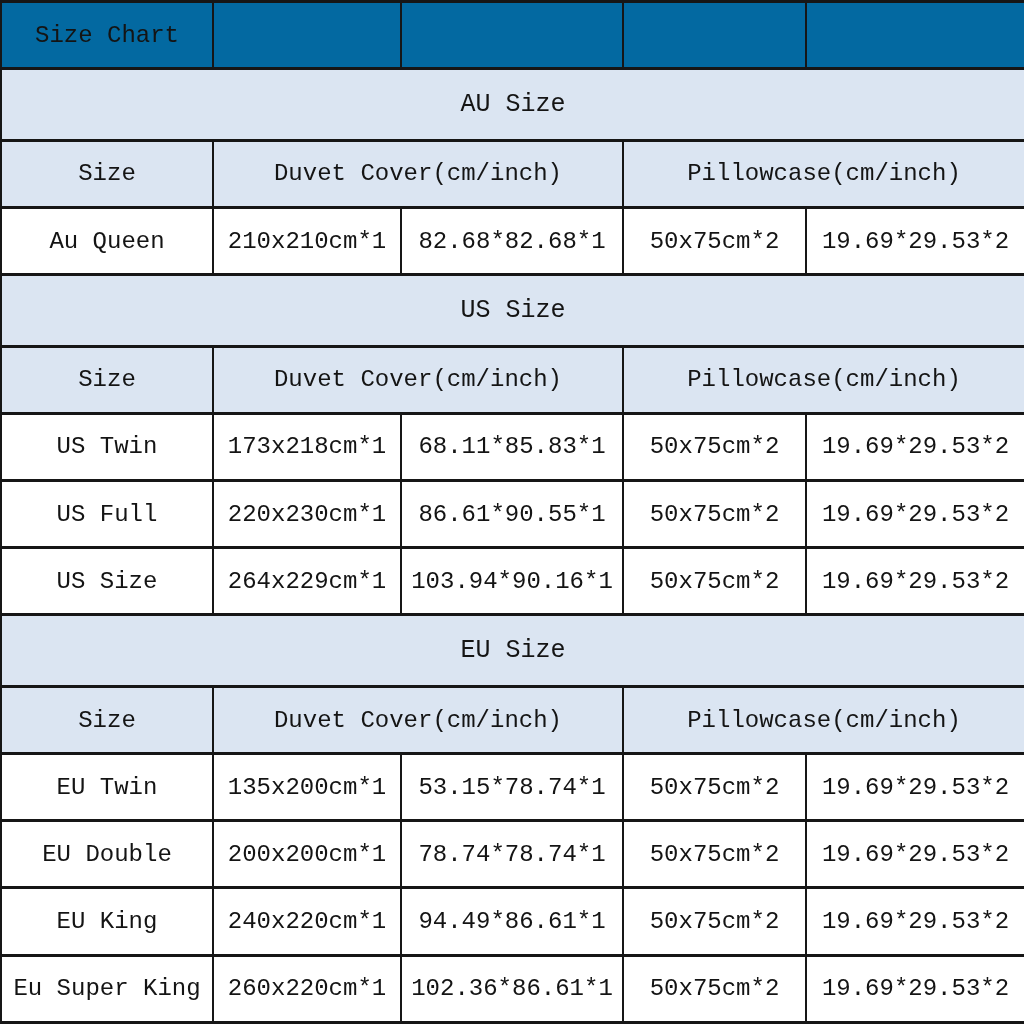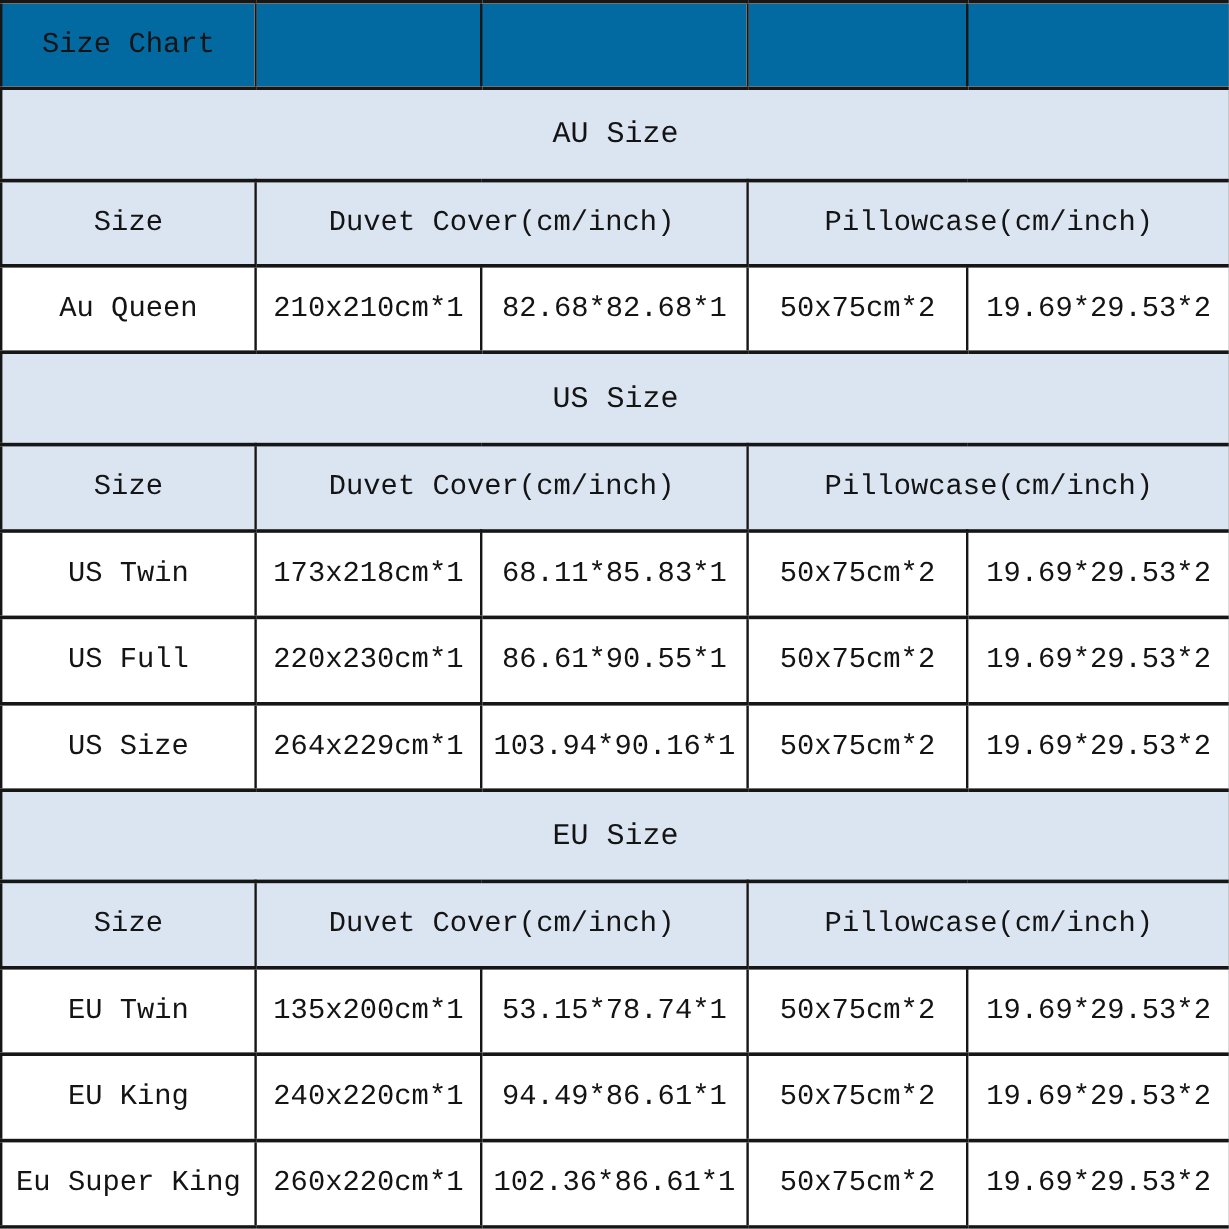--- a/index.html
+++ b/index.html
@@ -111,20 +111,27 @@
       <td colspan="2">Pillowcase(cm/inch)</td>
     </tr>
     <tr class="data-row">
       <td>EU Twin</td>
       <td>135x200cm*1</td>
       <td>53.15*78.74*1</td>
       <td>50x75cm*2</td>
       <td>19.69*29.53*2</td>
     </tr>
     <tr class="data-row">
+      <td>EU Double</td>
+      <td>200x200cm*1</td>
+      <td>78.74*78.74*1</td>
+      <td>50x75cm*2</td>
+      <td>19.69*29.53*2</td>
+    </tr>
+    <tr class="data-row">
       <td>EU King</td>
       <td>240x220cm*1</td>
       <td>94.49*86.61*1</td>
       <td>50x75cm*2</td>
       <td>19.69*29.53*2</td>
     </tr>
     <tr class="data-row">
       <td>Eu Super King</td>
       <td>260x220cm*1</td>
       <td>102.36*86.61*1</td>

